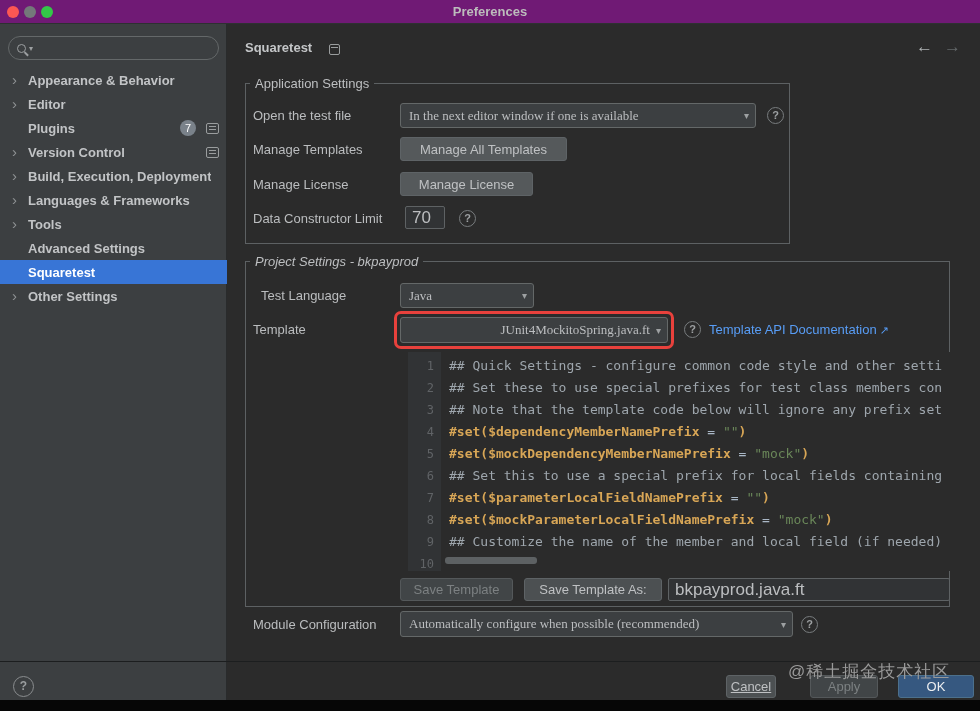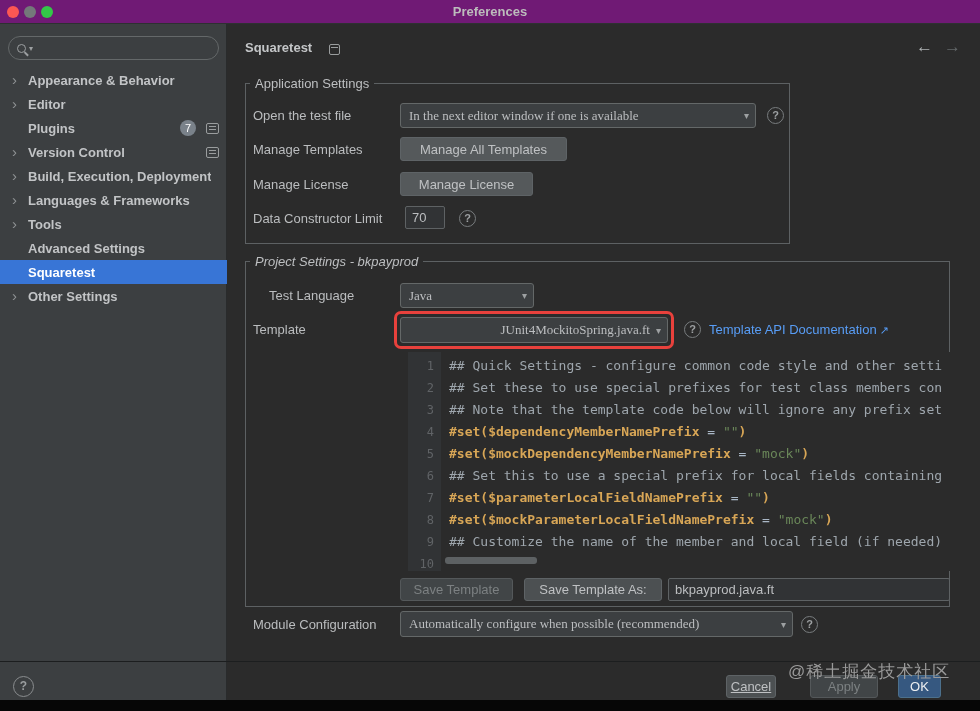--- a/index.html
+++ b/index.html
@@ -55,21 +55,21 @@
   .group-proj { left:245px; top:261px; width:705px; height:346px; }
   .group-label { position:absolute; background:#2B2B2B; padding:0 5px; color:#BDBFC1; }
   .gl-app  { left:250px; top:76px; }
   .gl-proj { left:250px; top:254px;font-style:italic; }
 
   .form-label { position:absolute; color:#BBBDBF; white-space:nowrap; }
   .lbl-otf { left:253px; top:108px; }
   .lbl-mt  { left:253px; top:142px; }
   .lbl-ml  { left:253px; top:177px; }
   .lbl-dcl { left:253px; top:211px; }
-  .lbl-tl  { left:269px; top:288px; }
+  .lbl-tl  { left:261px; top:288px; }
   .lbl-tpl { left:253px; top:322px; }
   .lbl-mc  { left:253px; top:617px; }
 
   
   .dropdown { position:absolute; background:#3C3F41; border:1px solid #646868; border-radius:3px; display:flex; align-items:center; padding:0 6px 0 8px; color:#BCBEC0;font-family:Liberation Serif, serif; }
   .dd-text { flex:1; white-space:nowrap; overflow:hidden; }
   .dd-arrow { color:#9DA0A2; font-size:10px; padding-left:6px; flex:none; }
   .dd-otf { left:400px; top:103px; width:356px; height:25px; }
   .dd-tl  { left:400px; top:283px; width:134px; height:25px; }
   .dd-tpl { left:400px; top:317px; width:268px; height:26px;text-align:right; }
@@ -78,23 +78,23 @@
   .btn { position:absolute; background:#4C5052; border:1px solid #5E6366; border-radius:3px; color:#BFC1C3; display:flex; align-items:center; justify-content:center; white-space:nowrap; }
   .btn-light { background:#55595B; }
   .btn.disabled { color:#7C8082; background:#414547; border-color:#54585A; }
   .btn.primary { background:#365880; border-color:#4C708C; color:#ECEEF0; }
   .btn-mat    { left:400px; top:137px; width:167px; height:24px; }
   .btn-ml     { left:400px; top:172px; width:133px; height:24px; }
   .btn-save   { left:400px; top:578px; width:113px; height:23px; }
   .btn-saveas { left:524px; top:578px; width:138px; height:23px; }
   .btn-cancel { left:726px; top:675px; width:50px;  height:23px;text-decoration:underline; }
   .btn-apply  { left:810px; top:675px; width:68px;  height:23px; }
-  .btn-ok     { left:898px; top:675px; width:43px;  height:23px; }
-
-  .input { position:absolute; background:#313335; border:1px solid #5E6264; border-radius:2px; color:#BCBEC0; font-family:inherit; font-size:13px; padding:2px 6px; outline:none; }
+  .btn-ok     { left:898px; top:675px; width:76px;  height:23px; }
+
+  .input { position:absolute; background:#313335; border:1px solid #5E6264; border-radius:2px; color:#BCBEC0; font-family:inherit; font-size:17px; padding:2px 6px; outline:none; }
   .in-dcl  { left:405px; top:206px; width:40px;  height:23px; }
   .in-file { left:668px; top:578px; width:282px; height:23px; }
 
   .help { position:absolute; width:17px; height:17px; border:1px solid #797D7F; border-radius:50%; color:#9DA0A2; font-size:11px; font-weight:bold; text-align:center; line-height:15px; }
   .help-otf { left:767px; top:107px; }
   .help-dcl { left:459px; top:210px; }
   .help-tpl { left:684px; top:321px; }
   .help-mc  { left:801px; top:616px; }
   .help-footer { left:13px; top:676px; width:21px; height:21px; font-size:12px; line-height:19px; color:#9A9D9F; border-color:#8A8D8F; }
 

